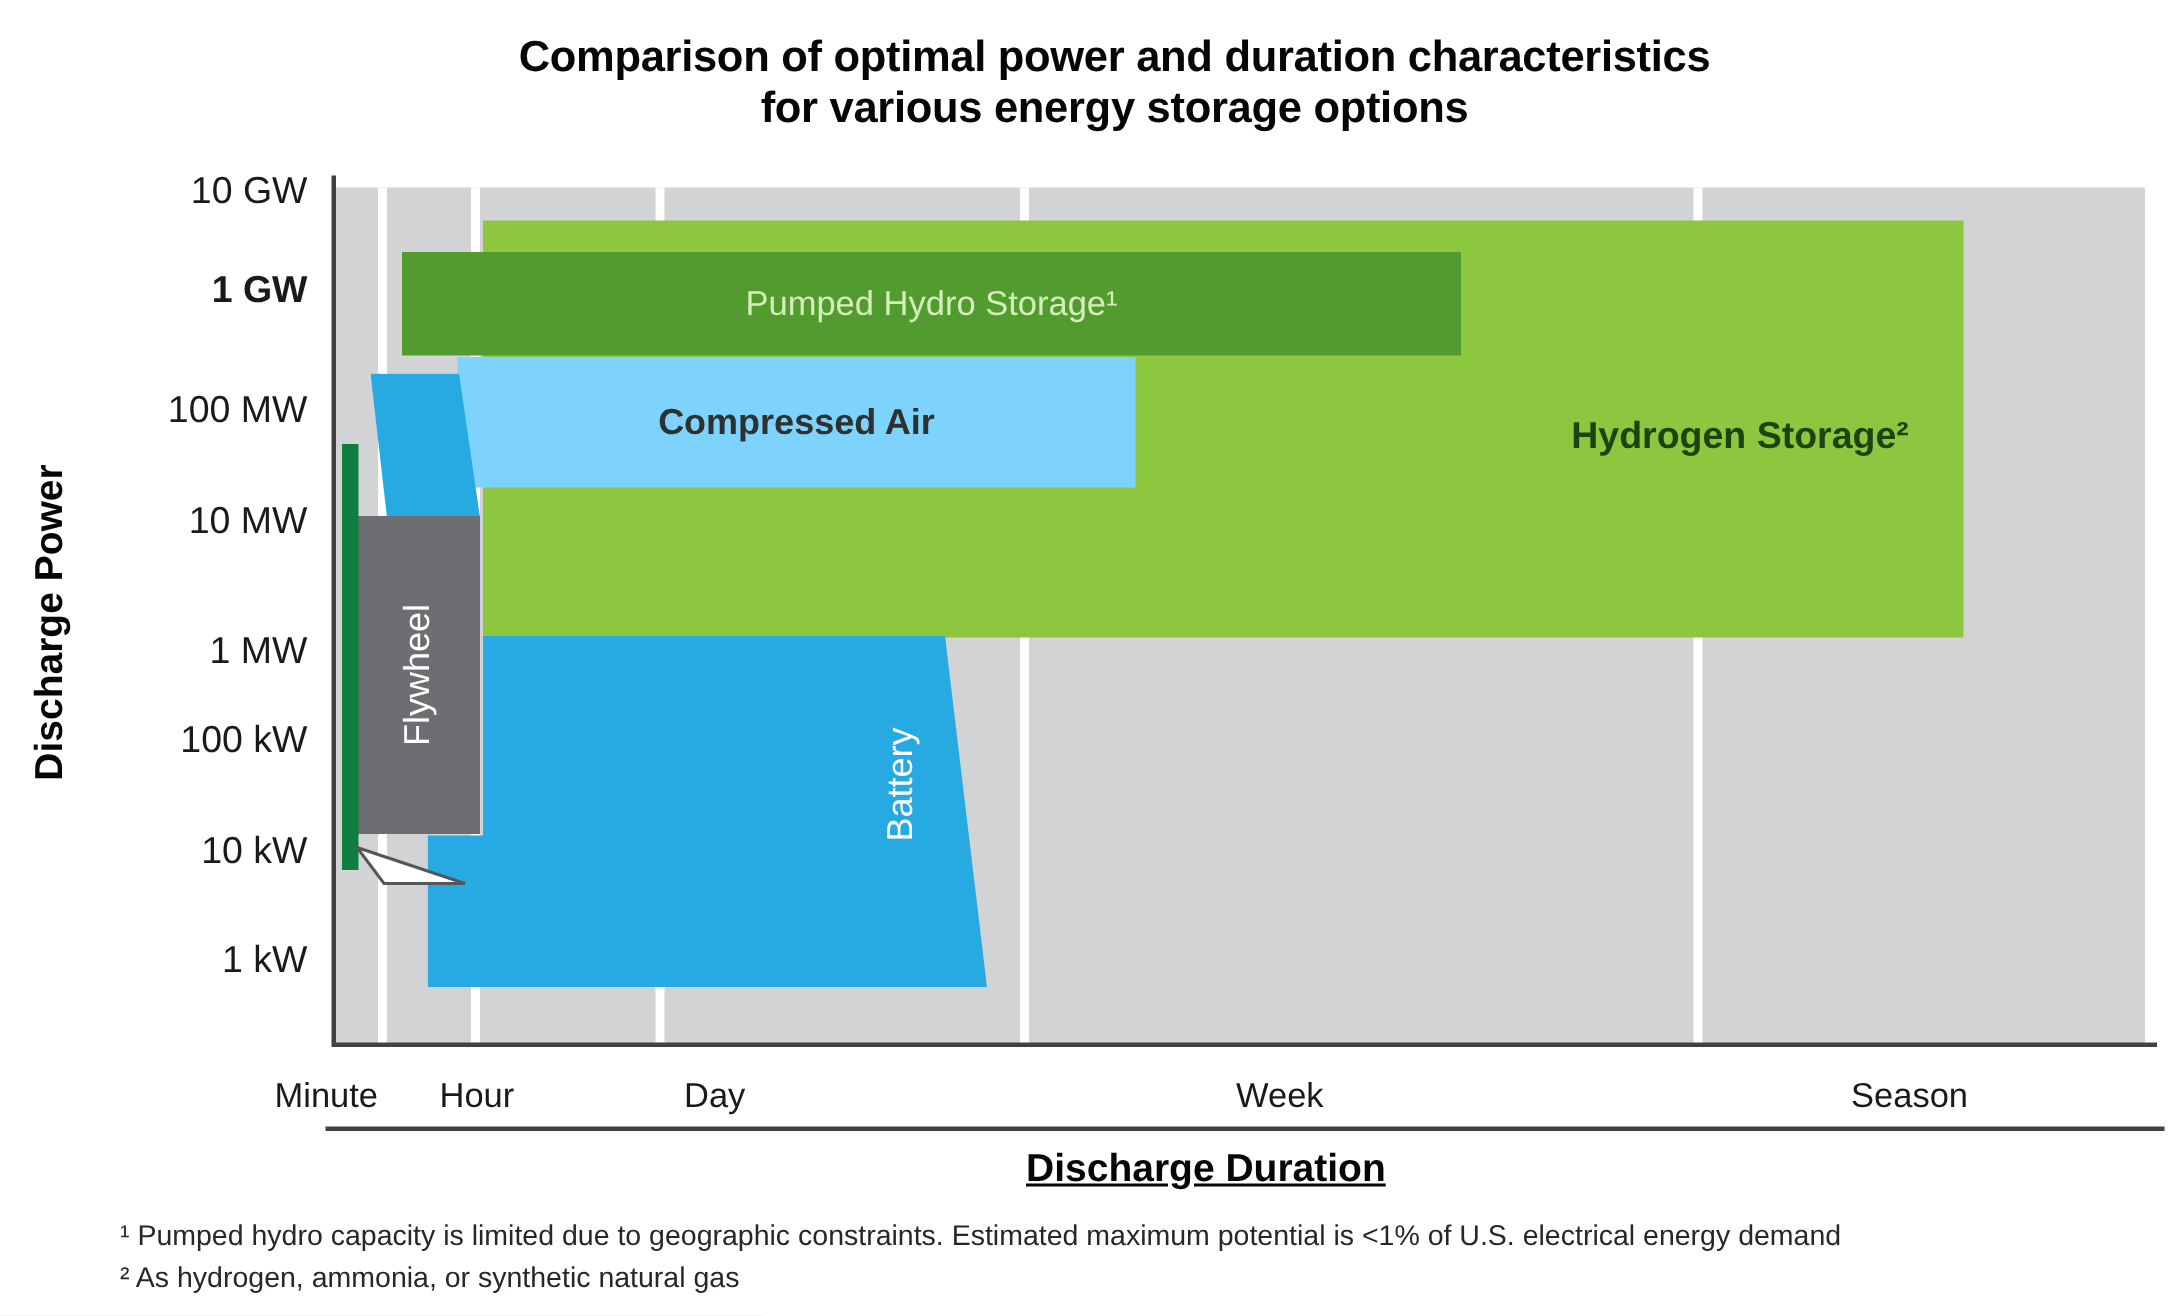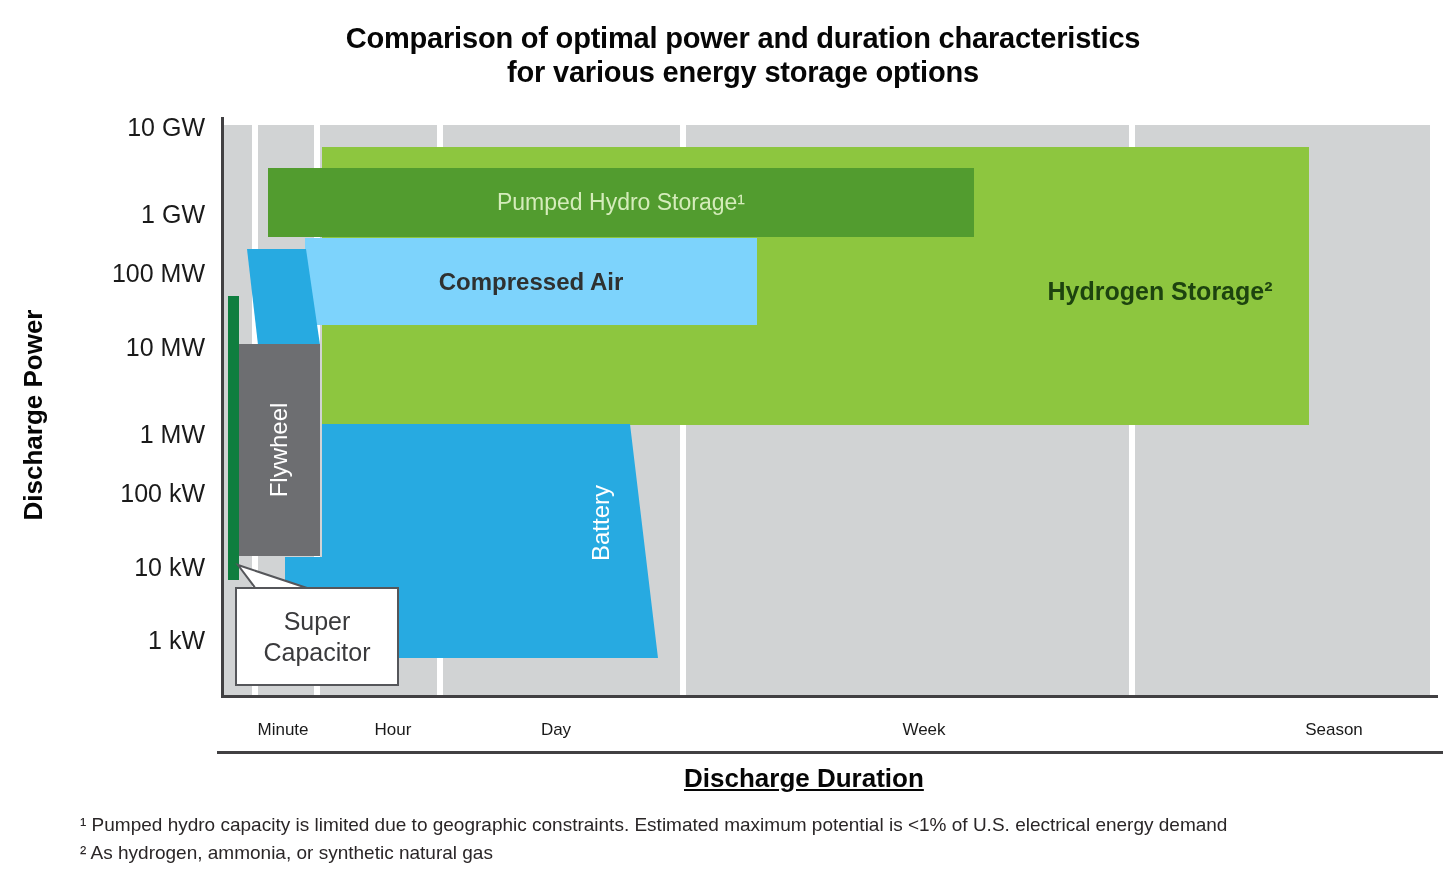--- a/index.html
+++ b/index.html
@@ -12,22 +12,22 @@
     left:0;right:0;text-align:center;font-weight:bold;font-size:29px;color:#060606;
     letter-spacing:-0.2px;
   }
   .plot{left:222px;top:125px;width:1208px;height:572px;}
   .gridline{top:0;width:6px;height:100%;}
   .region-label{white-space:nowrap;}
   .center-flex{display:flex;align-items:center;justify-content:center;}
   .rot{transform:translate(-50%,-50%) rotate(-90deg);white-space:nowrap;}
   .ytick{left:55px;width:150px;height:30px;line-height:30px;text-align:right;
          font-size:25px;color:#1a1a1a;}
-  .xtick{top:714px;width:200px;height:32px;line-height:32px;text-align:center;
-         font-size:17px;color:#1a1a1a;}
+  .xtick{top:714px;width:200px;height:32px;line-height:32px;
+         font-size:23px;color:#1a1a1a;}
   .axis-title{font-weight:bold;font-size:26px;color:#060606;}
   .footnote{left:80px;font-size:19px;font-weight:500;height:24px;line-height:24px;}
   .callout-box{
     left:13px;top:462px;width:160px;height:95px;background:#ffffff;
     border:2px solid #55565a;display:flex;flex-direction:column;
     align-items:center;justify-content:center;font-size:25px;line-height:31px;
     font-weight:500;z-index:7;
   }
   .pointer-svg{left:8px;top:433px;width:92px;height:34px;z-index:6;overflow:visible;}
 </style>
@@ -35,21 +35,21 @@
 <body>
 
 <div class="page">
 
   <div class="abs title-line" style="top:22px;">Comparison of optimal power and duration characteristics</div>
   <div class="abs title-line" style="top:56px;">for various energy storage options</div>
 
   <div class="abs rot axis-title" style="left:33px;top:415px;">Discharge Power</div>
 
   <div class="abs ytick" style="top:112px;">10 GW</div>
-  <div class="abs ytick" style="top:199px;">1 GW</div>
+  <div class="abs ytick" style="top:178px;font-weight:bold;">1 GW</div>
   <div class="abs ytick" style="top:258px;">100 MW</div>
   <div class="abs ytick" style="top:332px;">10 MW</div>
   <div class="abs ytick" style="top:405px;margin-top:14px;">1 MW</div>
   <div class="abs ytick" style="top:478px;">100 kW</div>
   <div class="abs ytick" style="top:552px;">10 kW</div>
   <div class="abs ytick" style="top:625px;">1 kW</div>
 
   <div class="abs plot" style="background-color: rgb(209, 211, 212);">
 
     <div class="abs gridline" style="left: 30px; background-color: rgb(255, 255, 255);"></div>
@@ -76,24 +76,20 @@
 
     <div class="abs" style="left: 16px; top: 219px; width: 82px; height: 212px; z-index: 3; background-color: rgb(109, 110, 113);"></div>
     <div class="abs rot region-label" style="left: 57px; top: 325px; font-size: 24px; z-index: 4; color: rgb(255, 255, 255);">Flywheel</div>
 
     <div class="abs" style="left: 6px; top: 171px; width: 11px; height: 284px; z-index: 5; background-color: rgb(15, 126, 63);"></div>
 
     <svg class="abs pointer-svg" viewBox="0 0 92 34">
       <polygon points="8,7 80,31 26,31" stroke-width="2" fill="#ffffff" stroke="#55565a"></polygon>
     </svg>
 
-    <div class="abs callout-box">
-      <span style="color: rgb(58, 58, 60);">Super</span>
-      <span style="color: rgb(58, 58, 60);">Capacitor</span>
-    </div>
   </div>
 
   <div class="abs" style="left: 221px; top: 117px; width: 3px; height: 581px; background-color: rgb(65, 64, 66);"></div>
   <div class="abs" style="left: 222px; top: 695px; width: 1216px; height: 3px; background-color: rgb(65, 64, 66);"></div>
   <div class="abs" style="left: 217px; top: 751px; width: 1226px; height: 3px; background-color: rgb(65, 64, 66);"></div>
 
   <div class="abs xtick" style="left:183px;">Minute</div>
   <div class="abs xtick" style="left:293px;">Hour</div>
   <div class="abs xtick" style="left:456px;">Day</div>
   <div class="abs xtick" style="left:824px;">Week</div>

